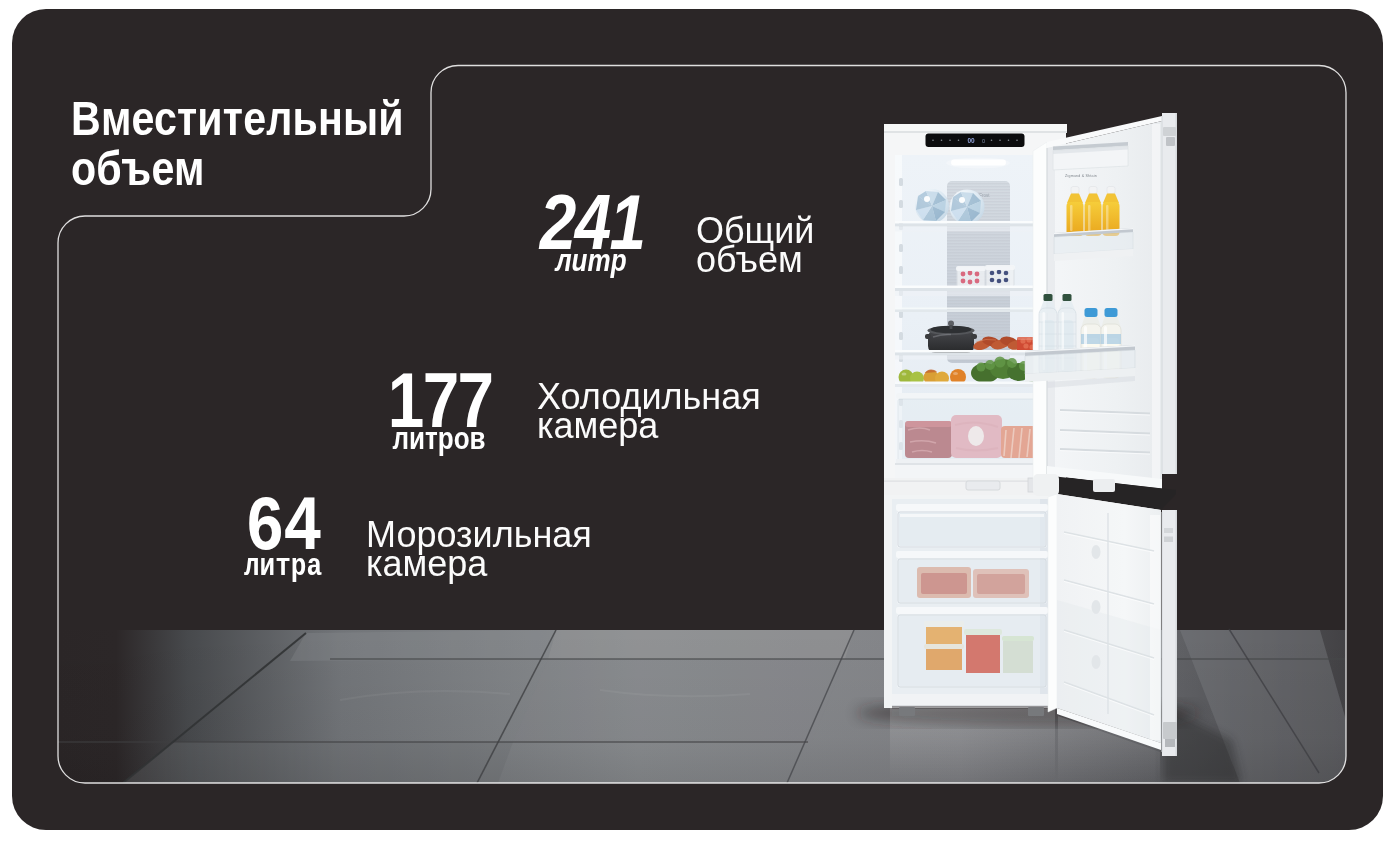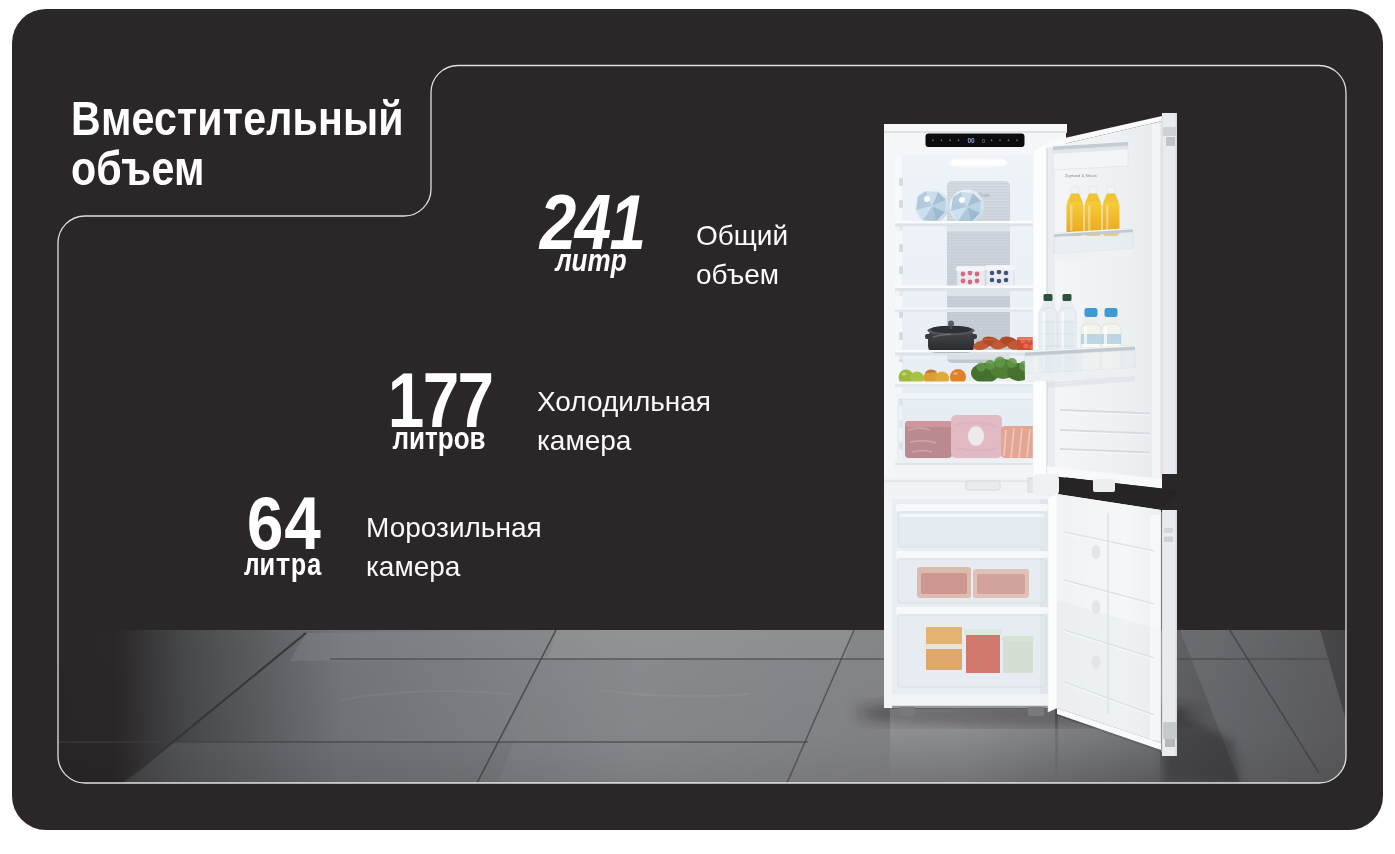--- a/index.html
+++ b/index.html
@@ -2,21 +2,21 @@
 <html><head>
 <meta charset="utf-8">
 <style>
   html,body{margin:0;padding:0;background:#ffffff;width:1395px;height:854px;overflow:hidden;}
   body{font-family:"Liberation Sans", sans-serif;position:relative;}
   .card{position:absolute;left:12px;top:9px;width:1371px;height:821px;background:#2b2627;border-radius:34px;}
   .txt{position:absolute;color:#ffffff;}
   .h1{left:71px;top:94px;font-size:48px;line-height:50px;font-weight:bold;letter-spacing:0.2px;transform:scaleX(0.857);transform-origin:0 0;}
   .num{font-weight:bold;font-size:77px;line-height:77px;text-align:center;letter-spacing:-2px;transform:scaleX(0.853);}
   .sub{font-weight:bold;font-size:31px;line-height:31px;text-align:center;letter-spacing:0px;margin-top:-16px;transform:scaleX(0.84);}
-  .lbl{font-weight:normal;font-size:28px;line-height:39px;letter-spacing:0px;color:#fbfbfb;}
+  .lbl{font-weight:normal;font-size:36px;line-height:29px;letter-spacing:0px;color:#fbfbfb;}
   .statnum{position:absolute;color:#fff;}
 </style>
 </head>
 <body>
 
 <div class="card"></div>
 
 <svg id="scene" width="1395" height="854" viewBox="0 0 1395 854" style="position:absolute;left:0;top:0">
 <defs>
   <clipPath id="lineclip">
@@ -515,13 +515,13 @@
 <div class="txt statnum" style="left:379px;top:352px;width:120px;margin-top:10px;">
     <div class="num">177</div>
     <div class="sub">литров</div>
   </div>
 <div class="txt lbl" style="left:537px;top:382px;">Холодильная<br>камера</div>
 
 <div class="txt statnum" style="left:223px;top:490px;width:120px;font-family:Liberation Mono, monospace;">
     <div class="num">64</div>
     <div class="sub">литра</div>
   </div>
-<div class="txt lbl" style="left:366px;top:508px;">Морозильная<br>камера</div>
+<div class="txt lbl" style="left:366px;top:520px;">Морозильная<br>камера</div>
 
 </body></html>

